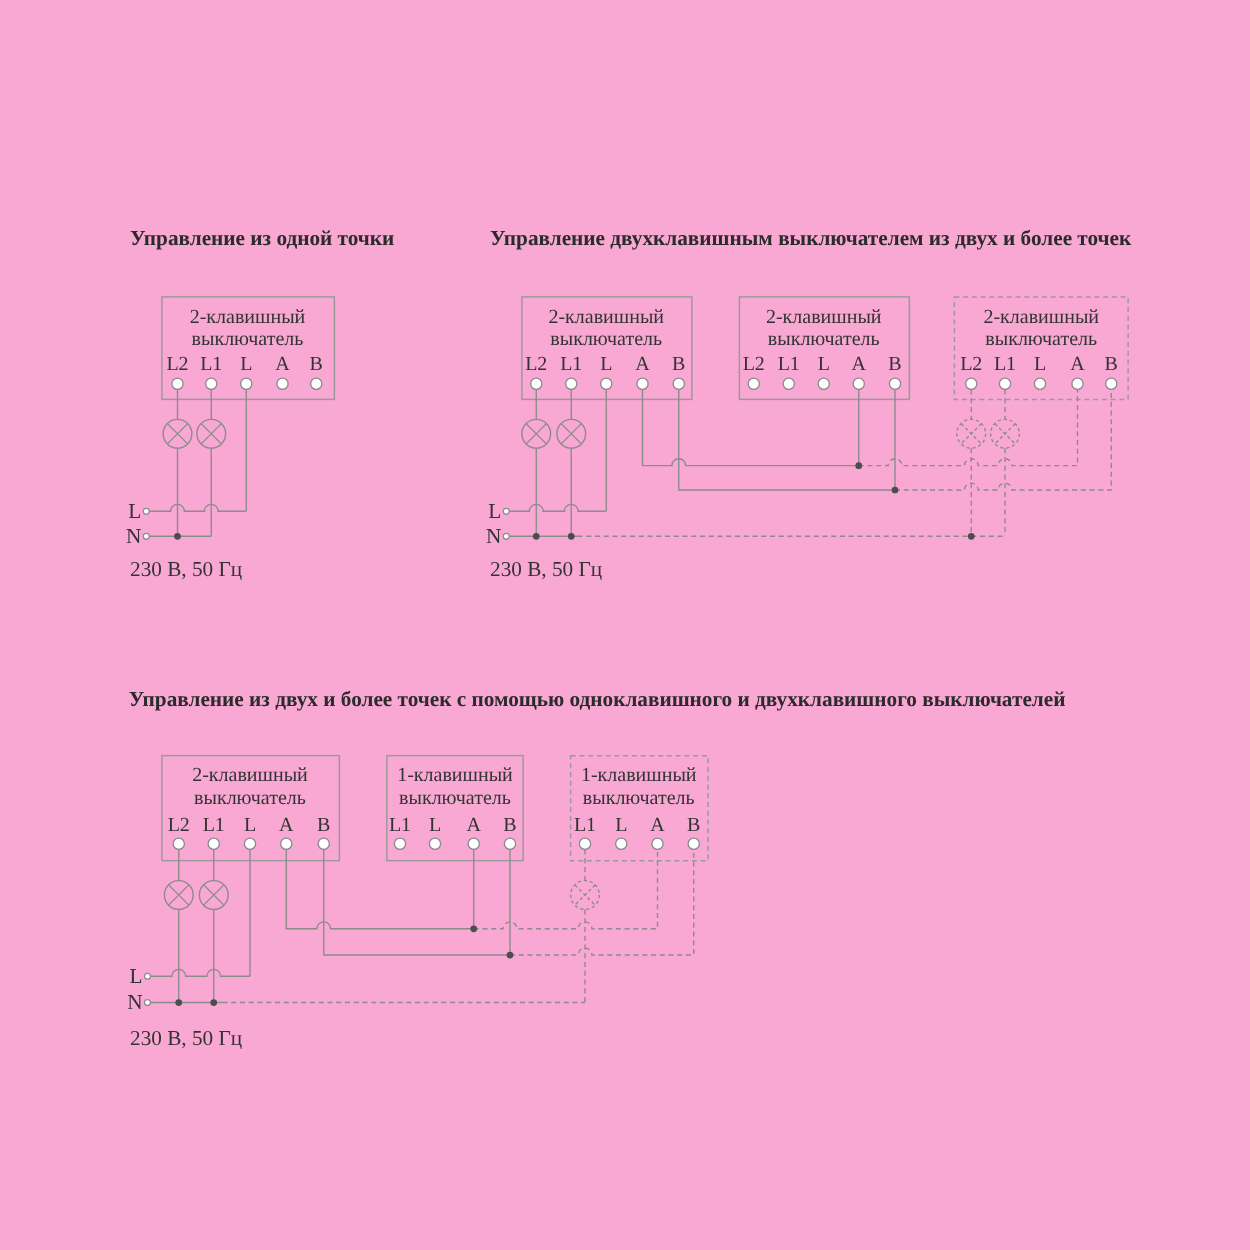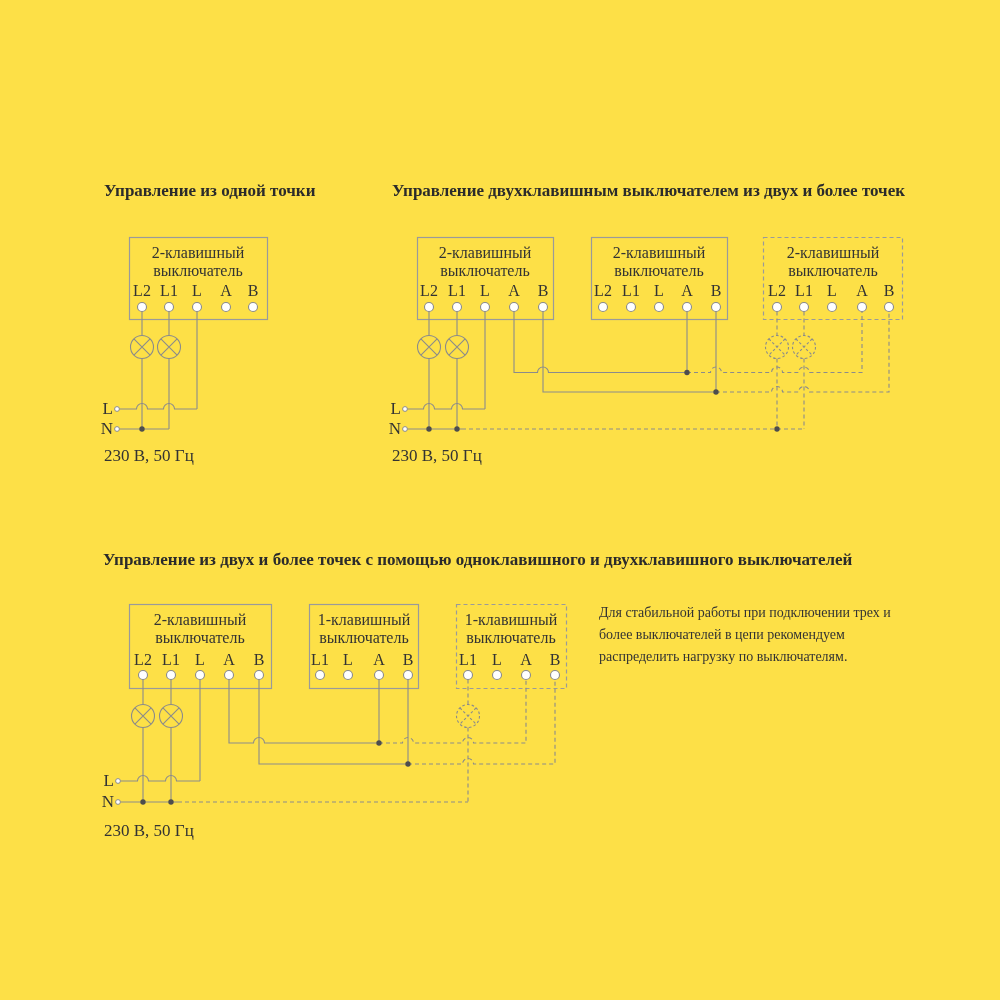--- a/index.html
+++ b/index.html
@@ -1,16 +1,16 @@
 <!DOCTYPE html>
 <html><head>
 <meta charset="utf-8">
 <style>
   html,body{margin:0;padding:0;background:#ffffff;}
-  #page{position:relative;width:1000px;height:1000px;background:#fde047;overflow:hidden;}
+  #page{position:relative;width:1000px;height:1000px;background:#f9a8d4;overflow:hidden;}
   svg{position:absolute;left:0;top:0;}
   svg text{fill:#333333;font-family:"Liberation Serif","DejaVu Serif",serif;font-size:16px;}
   .ttl{font-weight:bold;font-size:17px;fill:#2b2b2b;}
   .volt{font-size:17px;}
   .lnl{font-size:17px;}
   .mid{text-anchor:middle;}
   .end{text-anchor:end;}
   .wire{stroke:#8b8b8b;stroke-width:1.1;fill:none;}
   .dsh{stroke-dasharray:4 3;}
   .lampdsh{stroke-dasharray:2.6 2.2;}
@@ -236,14 +236,13 @@
     <circle class="dot" cx="143" cy="802" r="2.7"></circle>
     <circle class="dot" cx="171" cy="802" r="2.7"></circle>
     <circle class="src" cx="118" cy="781" r="2.4"></circle>
     <circle class="src" cx="118" cy="802" r="2.4"></circle>
     <text class="end lnl" x="114" y="786">L</text>
     <text class="end lnl" x="114" y="807">N</text>
     <text class="volt" x="104" y="836">230 В, 50 Гц</text>
   </g>
 </svg>
 
-<div class="note">Для стабильной работы при подключении трех и более выключателей в цепи рекомендуем распределить нагрузку по выключателям.</div>
 </div>
 
 </body></html>

